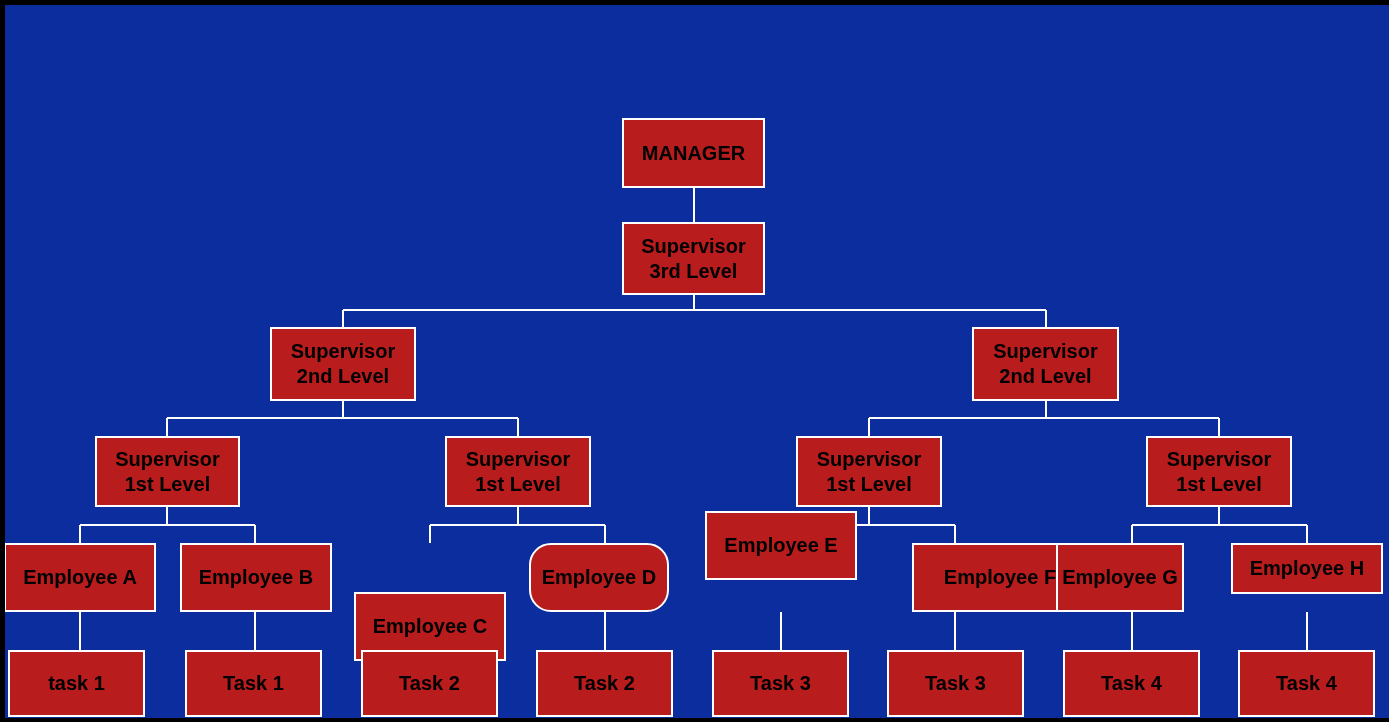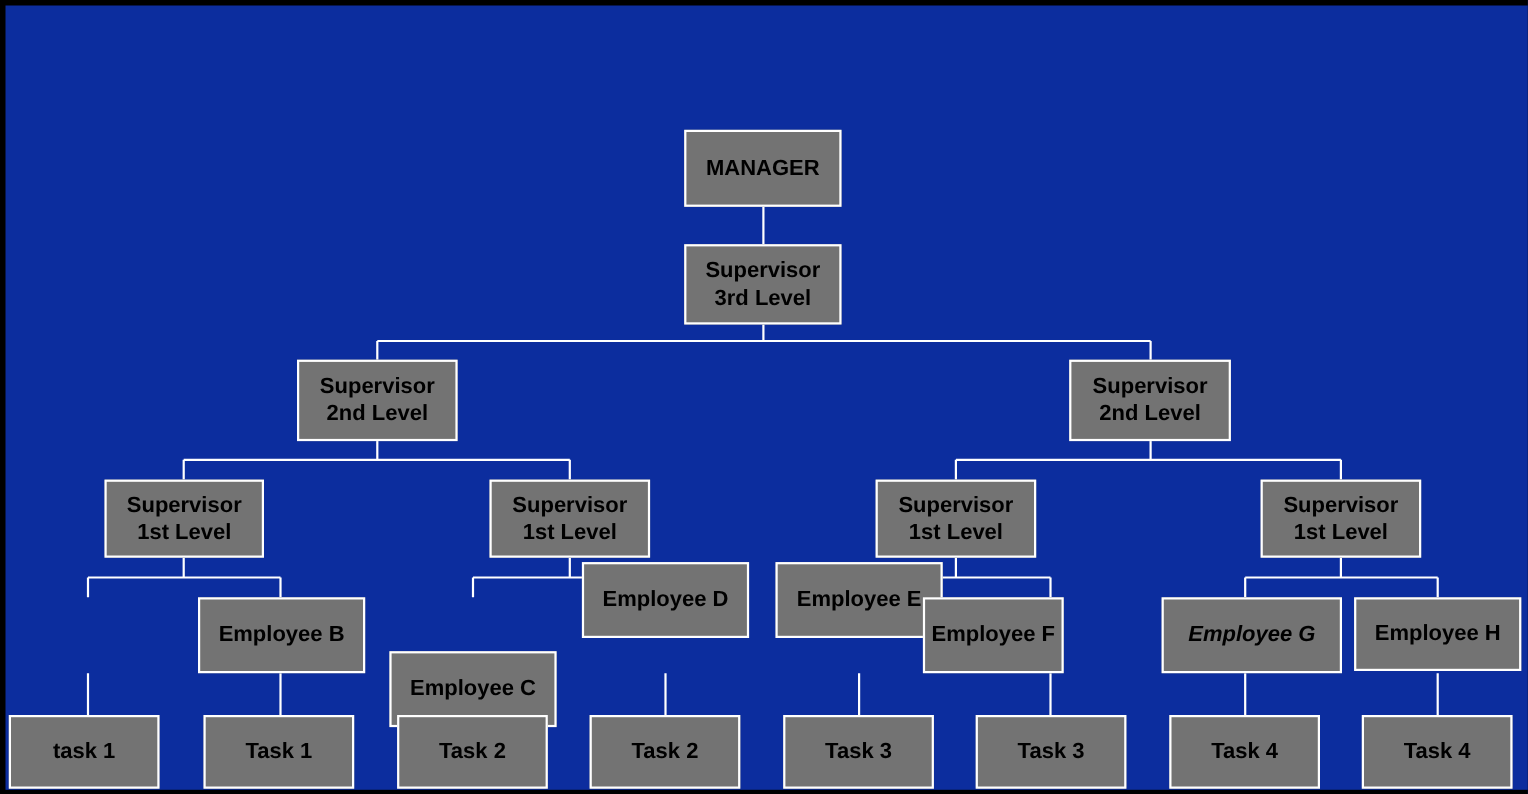--- a/index.html
+++ b/index.html
@@ -22,21 +22,21 @@
   .connectors {
     position: absolute;
     left: -5px; 
     top: -5px;
     width: 1389px;
     height: 722px;
     pointer-events: none;
   }
   .node {
     position: absolute;
-    background: #737373;
+    background: #b91c1c;
     border: 2px solid #ffffff;
     color: #000000;
     font-weight: bold;
     font-size: 20px;
     line-height: 1.25;
     display: flex;
     align-items: center;
     justify-content: center;
     text-align: center;
     white-space: pre-line;
@@ -80,34 +80,35 @@
 
   <div class="node" style="left:445px; top:436px; width:146px; height:71px;">Supervisor
 1st Level</div>
 
   <div class="node" style="left:796px; top:436px; width:146px; height:71px;">Supervisor
 1st Level</div>
 
   <div class="node" style="left:1146px; top:436px; width:146px; height:71px;">Supervisor
 1st Level</div>
 
+  <div class="node" style="left:4px; top:543px; width:152px; height:69px;">Employee A</div>
 
   <div class="node" style="left:180px; top:543px; width:152px; height:69px;">Employee B</div>
 
   <div class="node" style="left:354px; top:543px; width:152px; height:69px;margin-top:44px;">Employee C</div>
 
-  <div class="node" style="left:529px; top:511px; width:152px; height:69px;">Employee D</div>
+  <div class="node" style="left:529px; top:543px; width:140px; height:69px;border-radius:22px;">Employee D</div>
 
   <div class="node" style="left:705px; top:511px; width:152px; height:69px;">Employee E</div>
 
-  <div class="node" style="left:839px; top:543px; width:128px; height:69px;">Employee F</div>
+  <div class="node" style="left:912px; top:543px; width:176px; height:69px;">Employee F</div>
 
-  <div class="node" style="left:1056px; top:543px; width:164px; height:69px;font-style:italic;">Employee G</div>
+  <div class="node" style="left:1056px; top:543px; width:128px; height:69px;">Employee G</div>
 
-  <div class="node" style="left:1231px; top:543px; width:152px; height:67px;">Employee H</div>
+  <div class="node" style="left:1231px; top:543px; width:152px; height:51px;">Employee H</div>
 
   <div class="node" style="left:8px; top:650px; width:137px; height:67px;">task 1</div>
 
   <div class="node" style="left:185px; top:650px; width:137px; height:67px;">Task 1</div>
 
   <div class="node" style="left:361px; top:650px; width:137px; height:67px;">Task 2</div>
 
   <div class="node" style="left:536px; top:650px; width:137px; height:67px;">Task 2</div>
 
   <div class="node" style="left:712px; top:650px; width:137px; height:67px;">Task 3</div>

